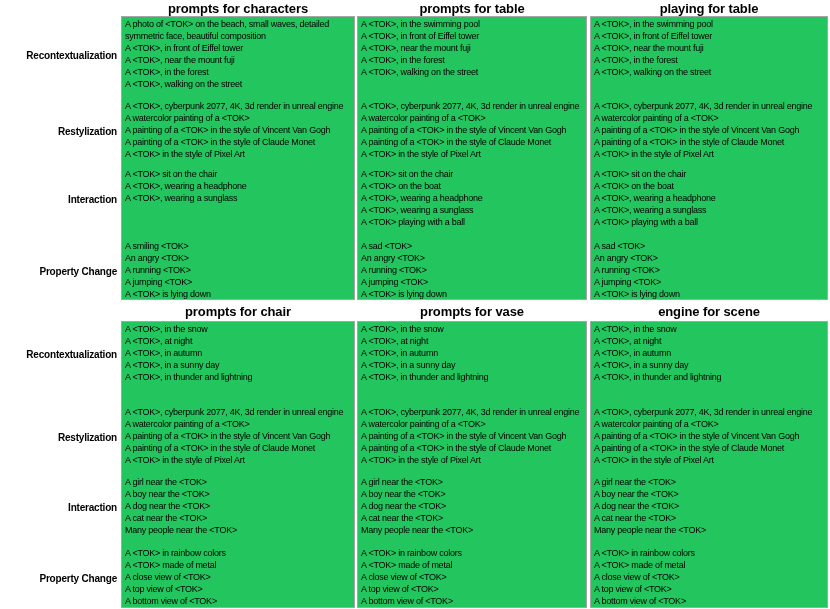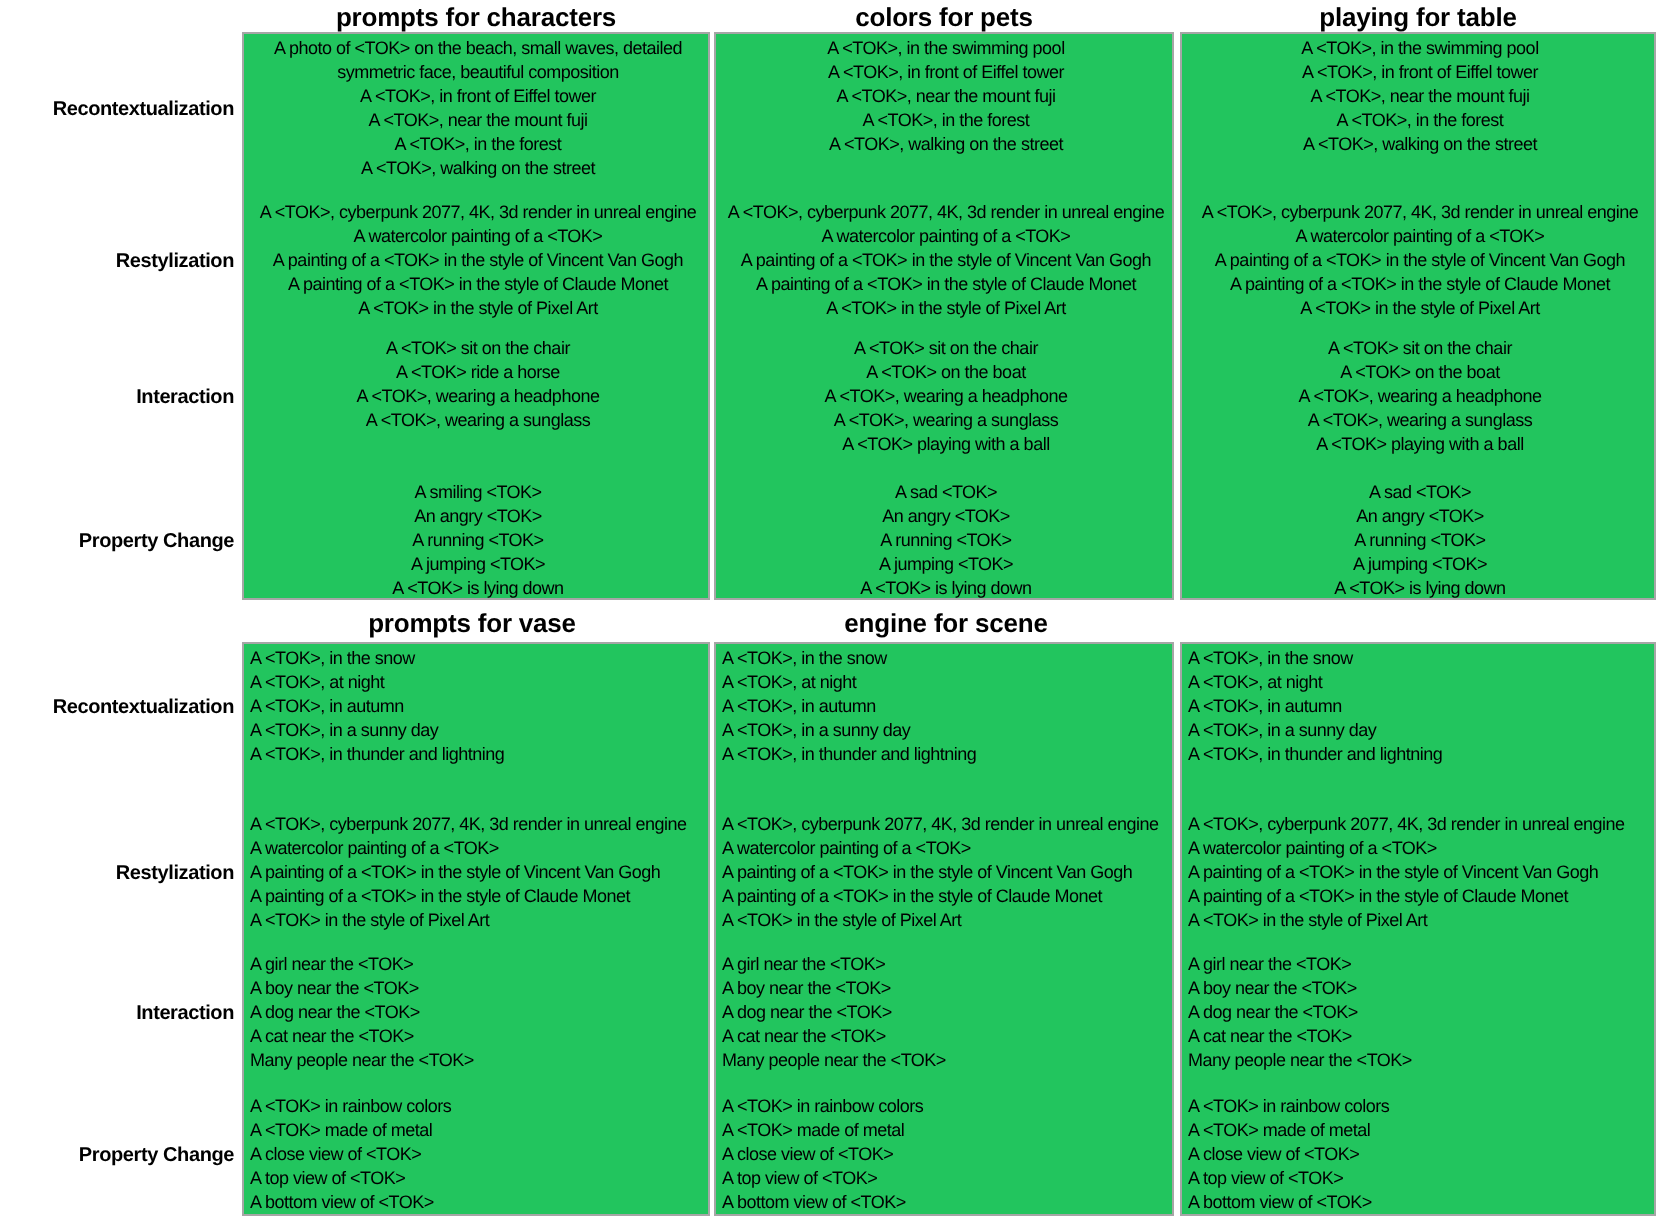--- a/index.html
+++ b/index.html
@@ -45,25 +45,25 @@
   .prompt-line {
     font-size: 9px;
     line-height: 12px;
     letter-spacing: -0.25px;
   }
 </style>
 </head>
 <body style="background: rgb(255, 255, 255); color: rgb(0, 0, 0);">
 
 <div id="tables">
-    <div class="tbl-section" style="top: 0px; text-align: center;">
+    <div class="tbl-section" style="top: 0px;">
       <div class="hdr-row" style="height: 16px;">
         <div class="hdr-spacer" style="width: 121px;"></div>
         <div class="col-hdr" style="width: 234px; height: 16px; margin-right: 2px;">prompts for characters</div>
-        <div class="col-hdr" style="width: 230px; height: 16px; margin-right: 3px;">colors for pets</div>
+        <div class="col-hdr" style="width: 230px; height: 16px; margin-right: 3px;">prompts for table</div>
         <div class="col-hdr" style="width: 238px; height: 16px; margin-right: 0px;">playing for table</div>
       </div>
       <div class="body-row">
         <div class="label-col" style="width: 121px;">
           <div class="label-slot" style="height: 82px;">
             <div class="row-label" style="top: 39px;">Recontextualization</div>
           </div>
           <div class="label-slot" style="height: 68px;">
             <div class="row-label" style="top: 33px;">Restylization</div>
           </div>
@@ -84,21 +84,20 @@
           </div>
           <div class="cell-group" style="height: 68px;">
             <div class="prompt-line">A &lt;TOK&gt;, cyberpunk 2077, 4K, 3d render in unreal engine</div>
             <div class="prompt-line">A watercolor painting of a &lt;TOK&gt;</div>
             <div class="prompt-line">A painting of a &lt;TOK&gt; in the style of Vincent Van Gogh</div>
             <div class="prompt-line">A painting of a &lt;TOK&gt; in the style of Claude Monet</div>
             <div class="prompt-line">A &lt;TOK&gt; in the style of Pixel Art</div>
           </div>
           <div class="cell-group" style="height: 72px;">
             <div class="prompt-line">A &lt;TOK&gt; sit on the chair</div>
-            <div class="prompt-line">A &lt;TOK&gt; ride a horse</div>
             <div class="prompt-line">A &lt;TOK&gt;, wearing a headphone</div>
             <div class="prompt-line">A &lt;TOK&gt;, wearing a sunglass</div>
           </div>
           <div class="cell-group" style="height: 62px;">
             <div class="prompt-line">A smiling &lt;TOK&gt;</div>
             <div class="prompt-line">An angry &lt;TOK&gt;</div>
             <div class="prompt-line">A running &lt;TOK&gt;</div>
             <div class="prompt-line">A jumping &lt;TOK&gt;</div>
             <div class="prompt-line">A &lt;TOK&gt; is lying down</div>
           </div>
@@ -161,20 +160,21 @@
             <div class="prompt-line">A running &lt;TOK&gt;</div>
             <div class="prompt-line">A jumping &lt;TOK&gt;</div>
             <div class="prompt-line">A &lt;TOK&gt; is lying down</div>
           </div>
         </div>
       </div>
     </div>
     <div class="tbl-section" style="top: 302px;">
       <div class="hdr-row" style="height: 19px;">
         <div class="hdr-spacer" style="width: 121px;"></div>
+        <div class="col-hdr" style="width: 234px; height: 19px; margin-right: 2px;">prompts for chair</div>
         <div class="col-hdr" style="width: 230px; height: 19px; margin-right: 3px; text-align: right;">prompts for vase</div>
         <div class="col-hdr" style="width: 238px; height: 19px; margin-right: 0px;">engine for scene</div>
       </div>
       <div class="body-row">
         <div class="label-col" style="width: 121px;">
           <div class="label-slot" style="height: 83px;">
             <div class="row-label" style="top: 33px;">Recontextualization</div>
           </div>
           <div class="label-slot" style="height: 70px;">
             <div class="row-label" style="top: 33px;">Restylization</div>

